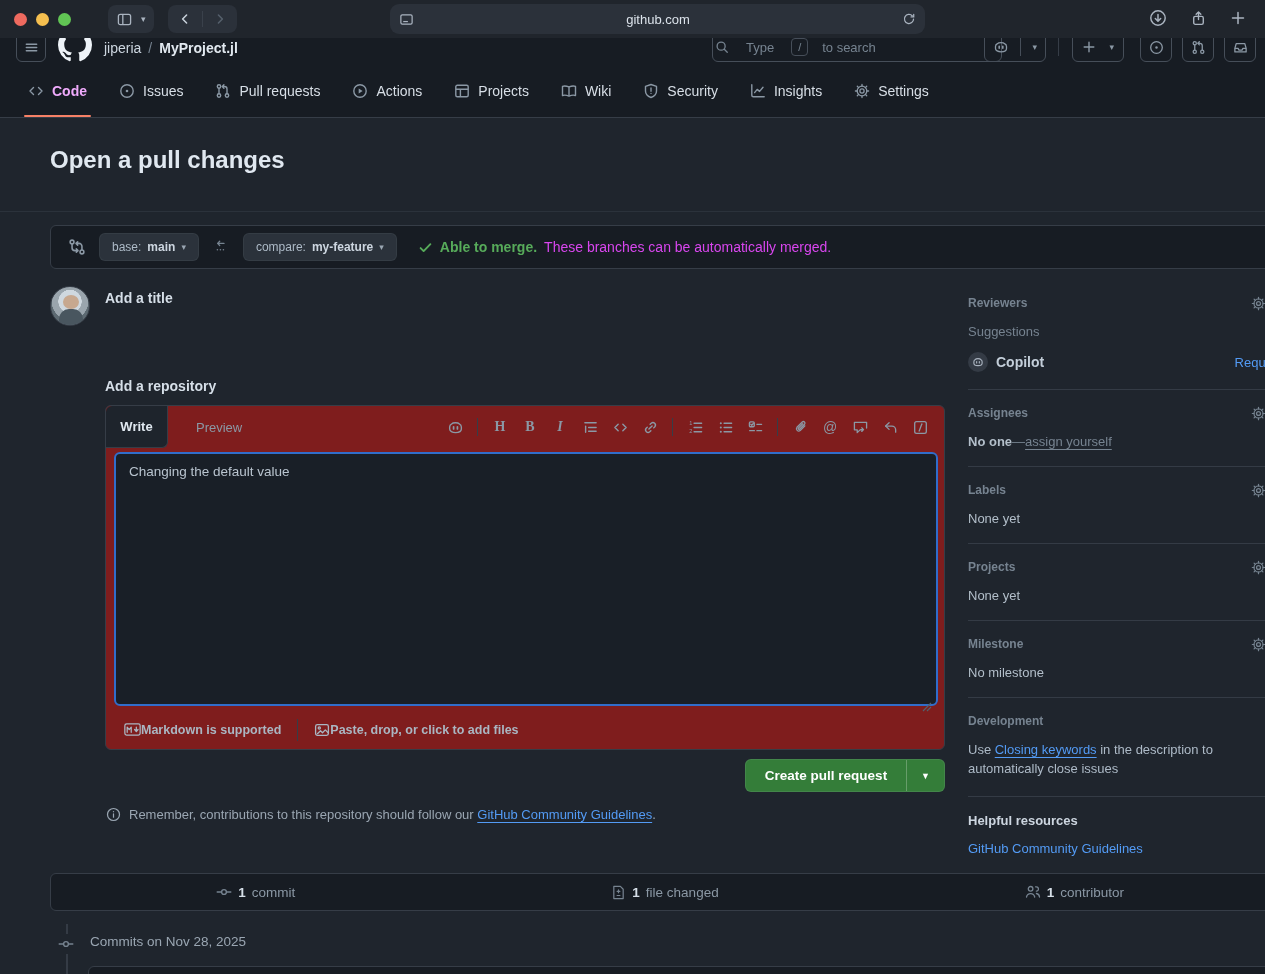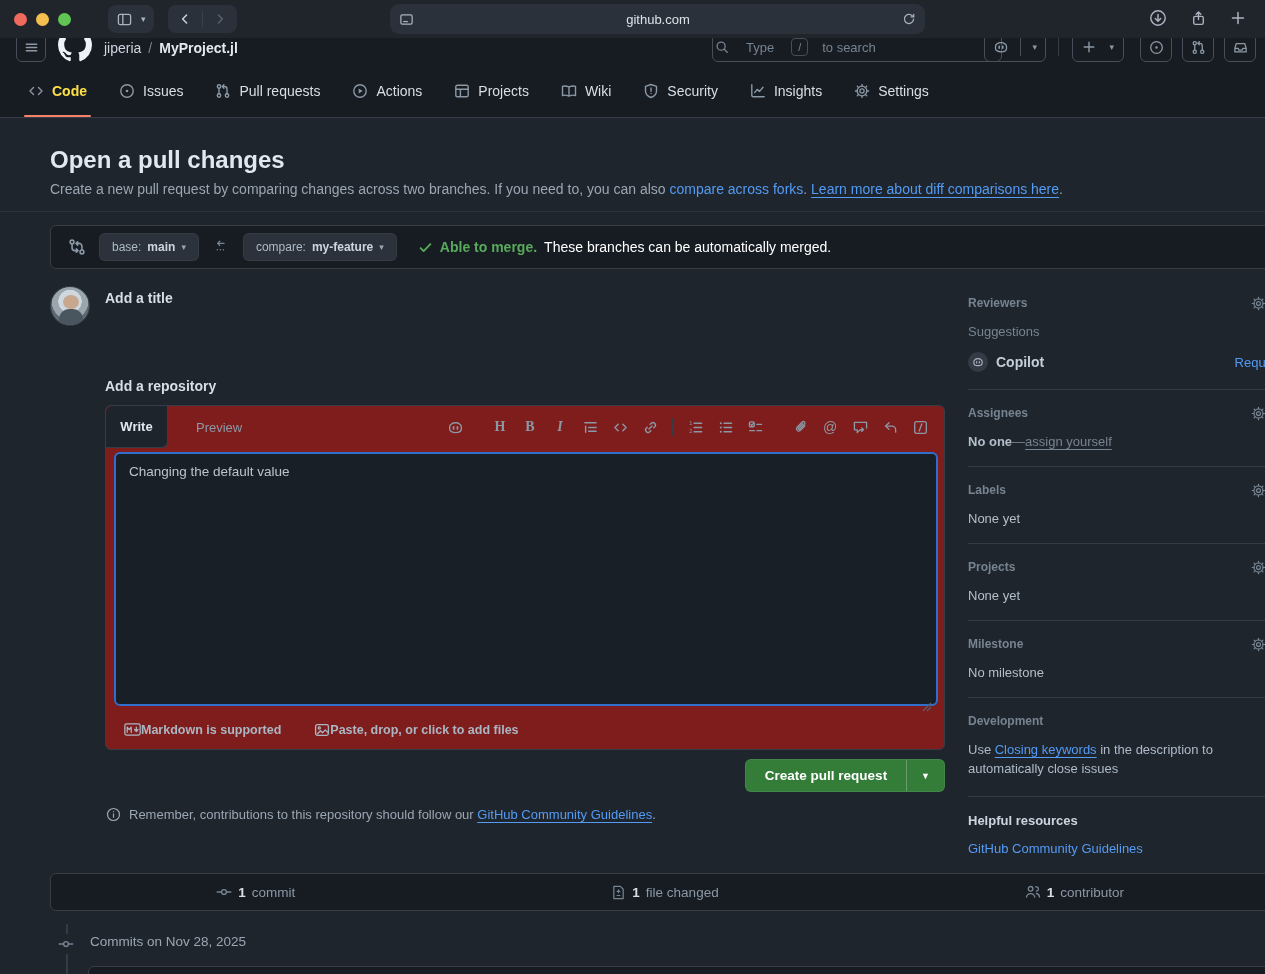--- a/index.html
+++ b/index.html
@@ -32,41 +32,41 @@
   .crumb .sep { color:#768390; }
   .crumb .repo { font-weight:700; color:#e2e9f0; }
   .gh-search { position:absolute; left:712px; top:-6px; width:290px; height:30px; border:1px solid #464e59;
                border-radius:6px; display:flex; align-items:center; gap:17px; padding:0 2px; color:#768390; font-size:13px; }
   .keyhint { width:17px; height:18px; border:1px solid #464e59; border-radius:4px; font-size:11px;
              display:flex; align-items:center; justify-content:center; }
   .navtabs { position:absolute; left:14px; top:27px; height:52px; display:flex; align-items:stretch; }
   .navtab { position:relative; display:flex; align-items:center; gap:8px; padding:0 14px; margin-right:4px;
             color:#d8dfe7; font-size:14px; cursor:pointer; }
   .navtab .ticon { color:#8b98a5; }
-  .navtab.active { font-weight:700; color:#fde047; }
+  .navtab.active { font-weight:700; color:#f0abfc; }
   .navtab.active::after { content:""; position:absolute; left:10px; right:10px; bottom:0;
                           height:2px; border-radius:2px; background:#f78166; }
 
   
   .h1 { position:absolute; left:50px; top:146px; font-size:24px; font-weight:600; color:#e0e8f0; }
   .subtitle { position:absolute; left:50px; top:181px; font-size:14px; color:#9aa6b2; }
   a.link { color:#539bf5; text-decoration:none; cursor:pointer; }
   a.link.ul { text-decoration:underline; text-underline-offset:3px; }
   .toprule { position:absolute; left:0; top:211px; width:1265px; height:1px; background:#2b323b; }
 
   
   .comparebar { position:absolute; left:50px; top:225px; width:1230px; height:44px; background:#171c23;
                 border:1px solid #363d47; border-radius:6px; display:flex; align-items:center; gap:13px; padding:0 17px; }
   .branchbtn { height:28px; background:#2b323b; border:1px solid rgba(205,217,229,0.06); border-radius:6px;
                display:flex; align-items:center; gap:6px; padding:0 12px; font-size:12px; color:#adbac7; cursor:pointer; }
   .branchbtn b { color:#cdd6e0; }
   .caret { font-size:9px; color:#9aa6b2; }
   .mergeok { display:flex; align-items:center; gap:7px; font-size:14px; margin-left:8px; }
   .mergeok b { color:#57ab5a; font-weight:700; }
-  .mergeok .rest { color:#ffffff;text-align:right; }
+  .mergeok .rest { color:#d946ef;text-align:right; }
 
   
   .avatar { position:absolute; left:50px; top:286px; width:40px; height:40px; border-radius:50%;
             background:radial-gradient(circle at 50% 38%, #cfd8df 0 38%, #9aa5ad 39% 60%, #5d6a72 61%);
             border:1px solid #363d47; overflow:hidden; }
   .avatar::before { content:""; position:absolute; left:12px; top:8px; width:16px; height:14px; border-radius:50%;
                     background:#c7a88f; }
   .avatar::after { content:""; position:absolute; left:8px; top:22px; width:24px; height:16px; border-radius:10px 10px 0 0;
                    background:#49565f; }
   .field-label { position:absolute; font-size:14px; font-weight:700; color:#d6dfe8; }
@@ -357,21 +357,20 @@
               <circle cx="8" cy="8" r="4.8"></circle>
               <path d="M8 1.4v1.8M8 12.8v1.8M1.4 8h1.8M12.8 8h1.8M3.3 3.3l1.3 1.3M11.4 11.4l1.3 1.3M12.7 3.3l-1.3 1.3M4.6 11.4l-1.3 1.3"></path>
             </svg>
         </span>
           <span>Settings</span>
       </div>
     </nav>
   </div>
 
   <h1 class="h1">Open a pull changes</h1>
-  <p class="subtitle"><span>Create a new pull request by comparing changes across two branches. If you need to, you can also </span><a class="link">compare across forks</a><span>. </span><a class="link ul">Learn more about diff comparisons here</a><span>.</span></p>
   <div class="toprule"></div>
 
   <div class="comparebar">
     <span style="color:#8b98a5;">
       <svg width="18" height="18" viewBox="0 0 16 16" fill="none" stroke="currentColor" stroke-width="1.4" stroke-linecap="round" stroke-linejoin="round">
         <circle cx="3.6" cy="3.6" r="1.7"></circle>
           <circle cx="12.4" cy="12.4" r="1.7"></circle>
         <path d="M3.6 5.4v3.2a2.6 2.6 0 0 0 2.6 2.6h2.6M7.4 9.7l1.5 1.5-1.5 1.5"></path>
         <path d="M12.4 10.6V7.4a2.6 2.6 0 0 0-2.6-2.6H7.2M8.6 6.3 7.1 4.8l1.5-1.5"></path>
       </svg>

